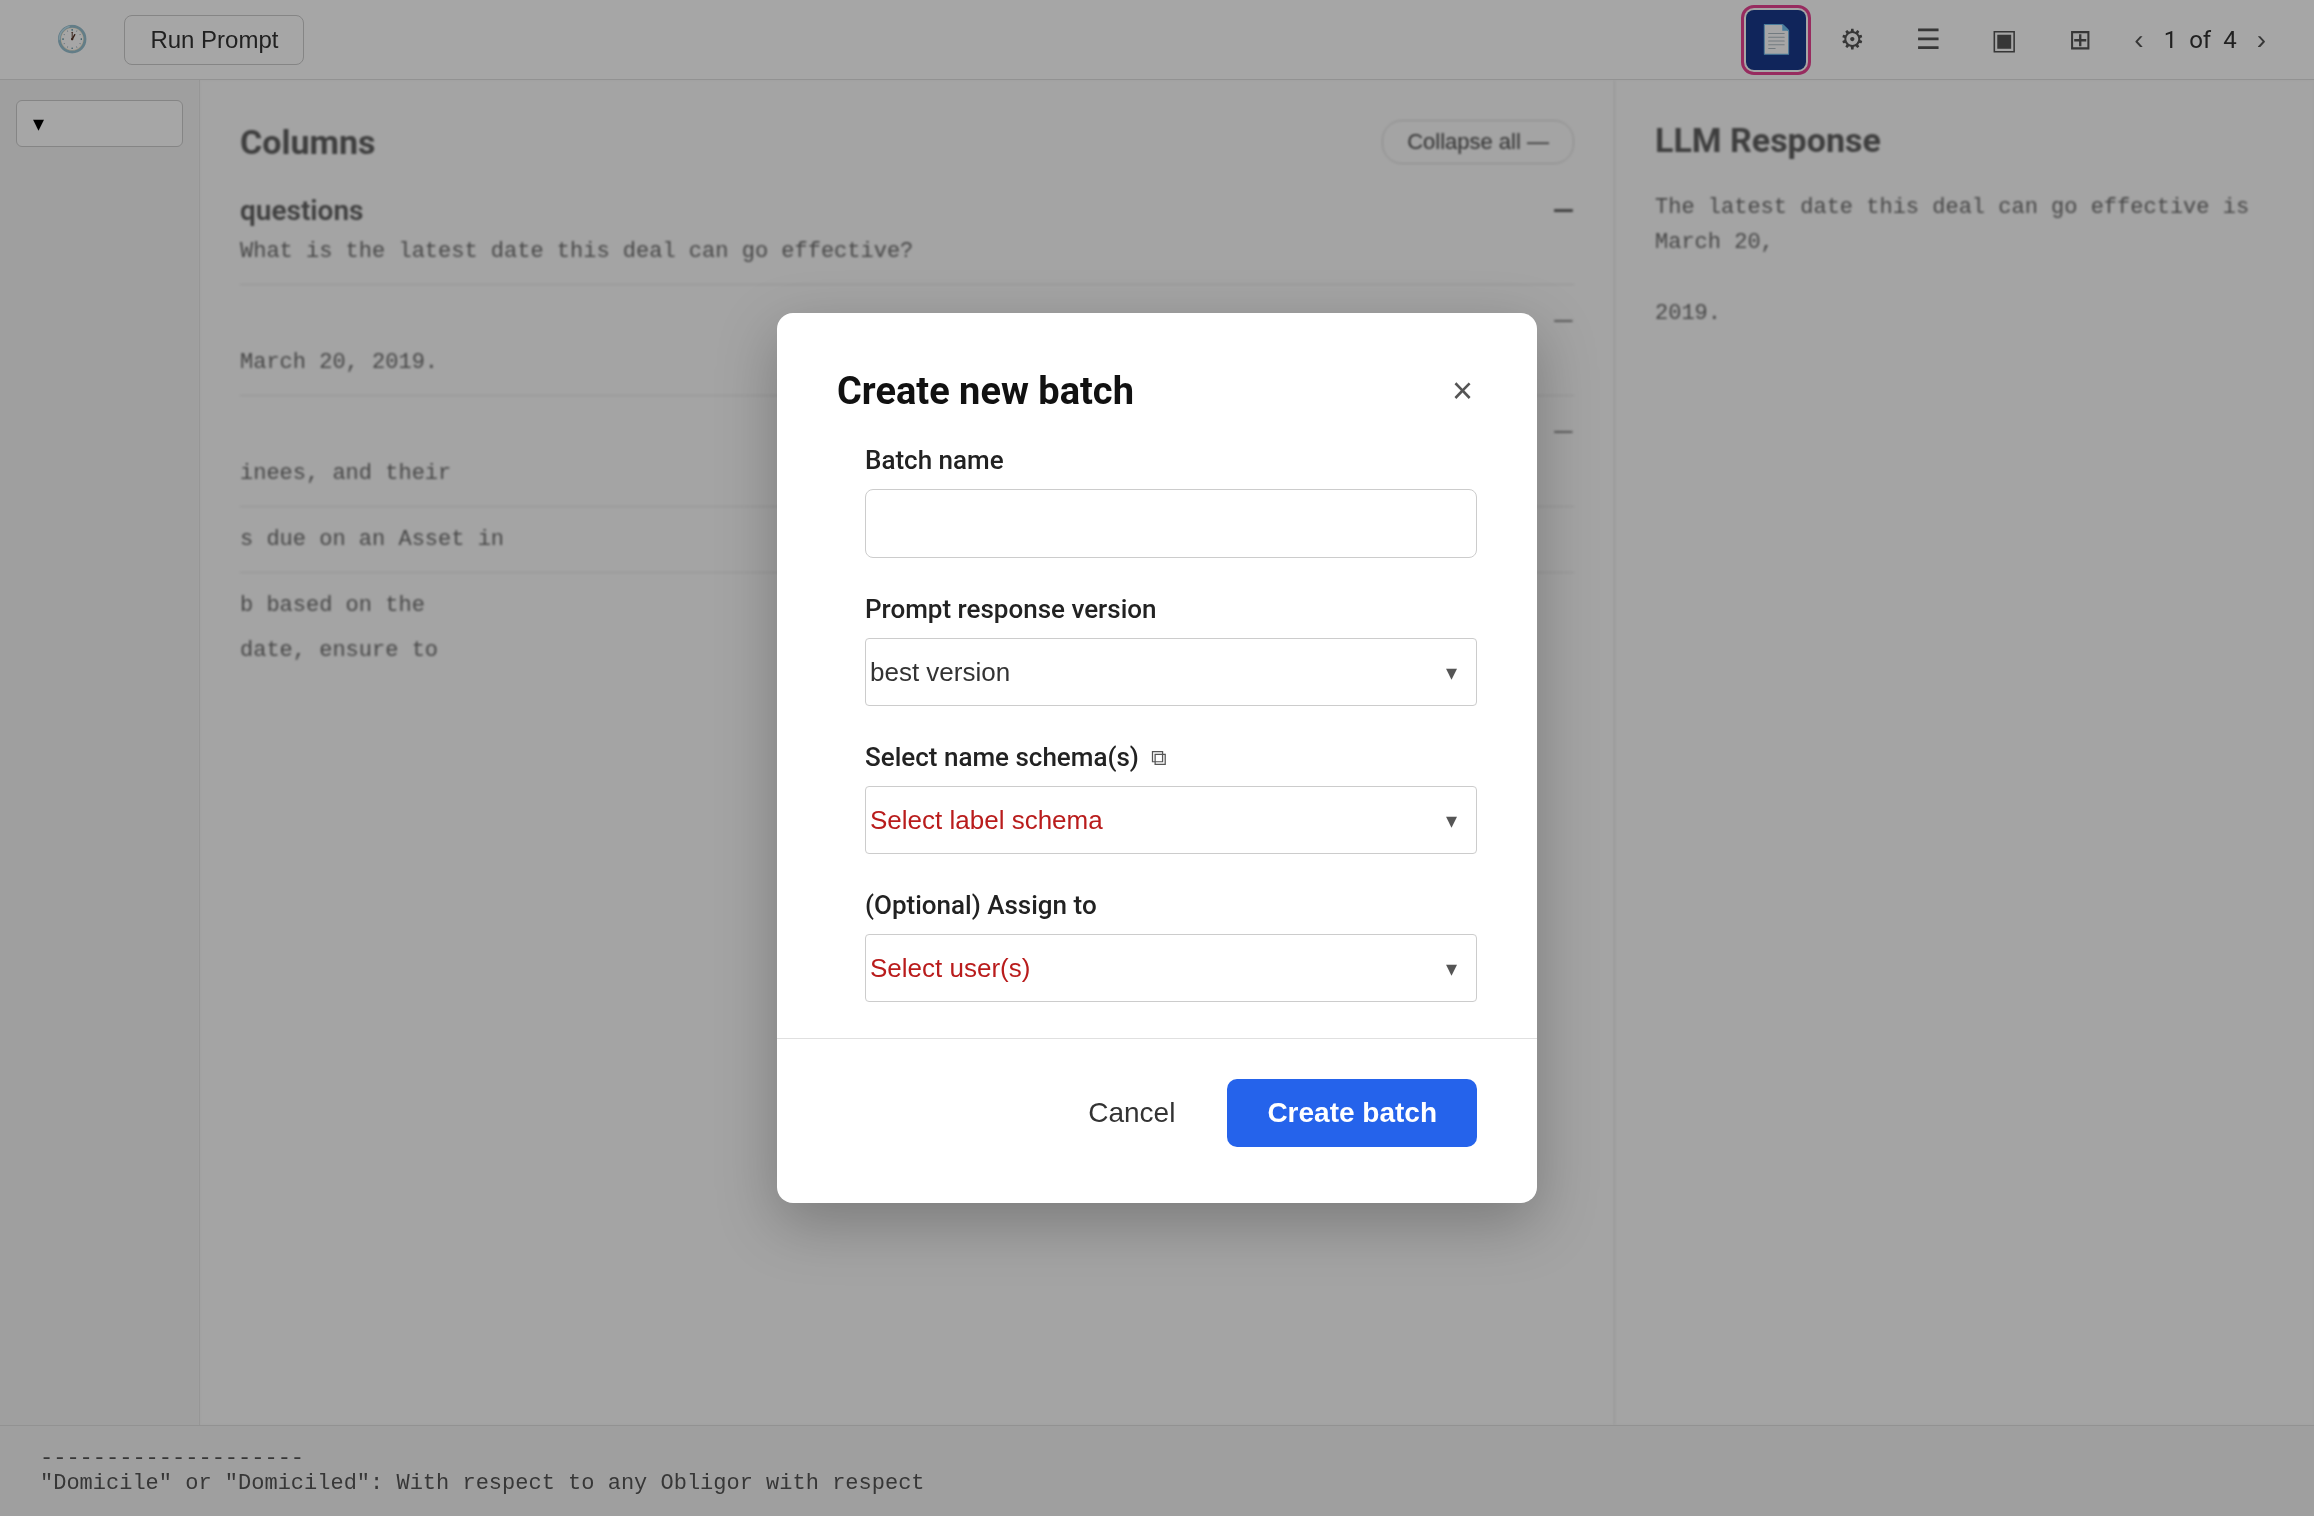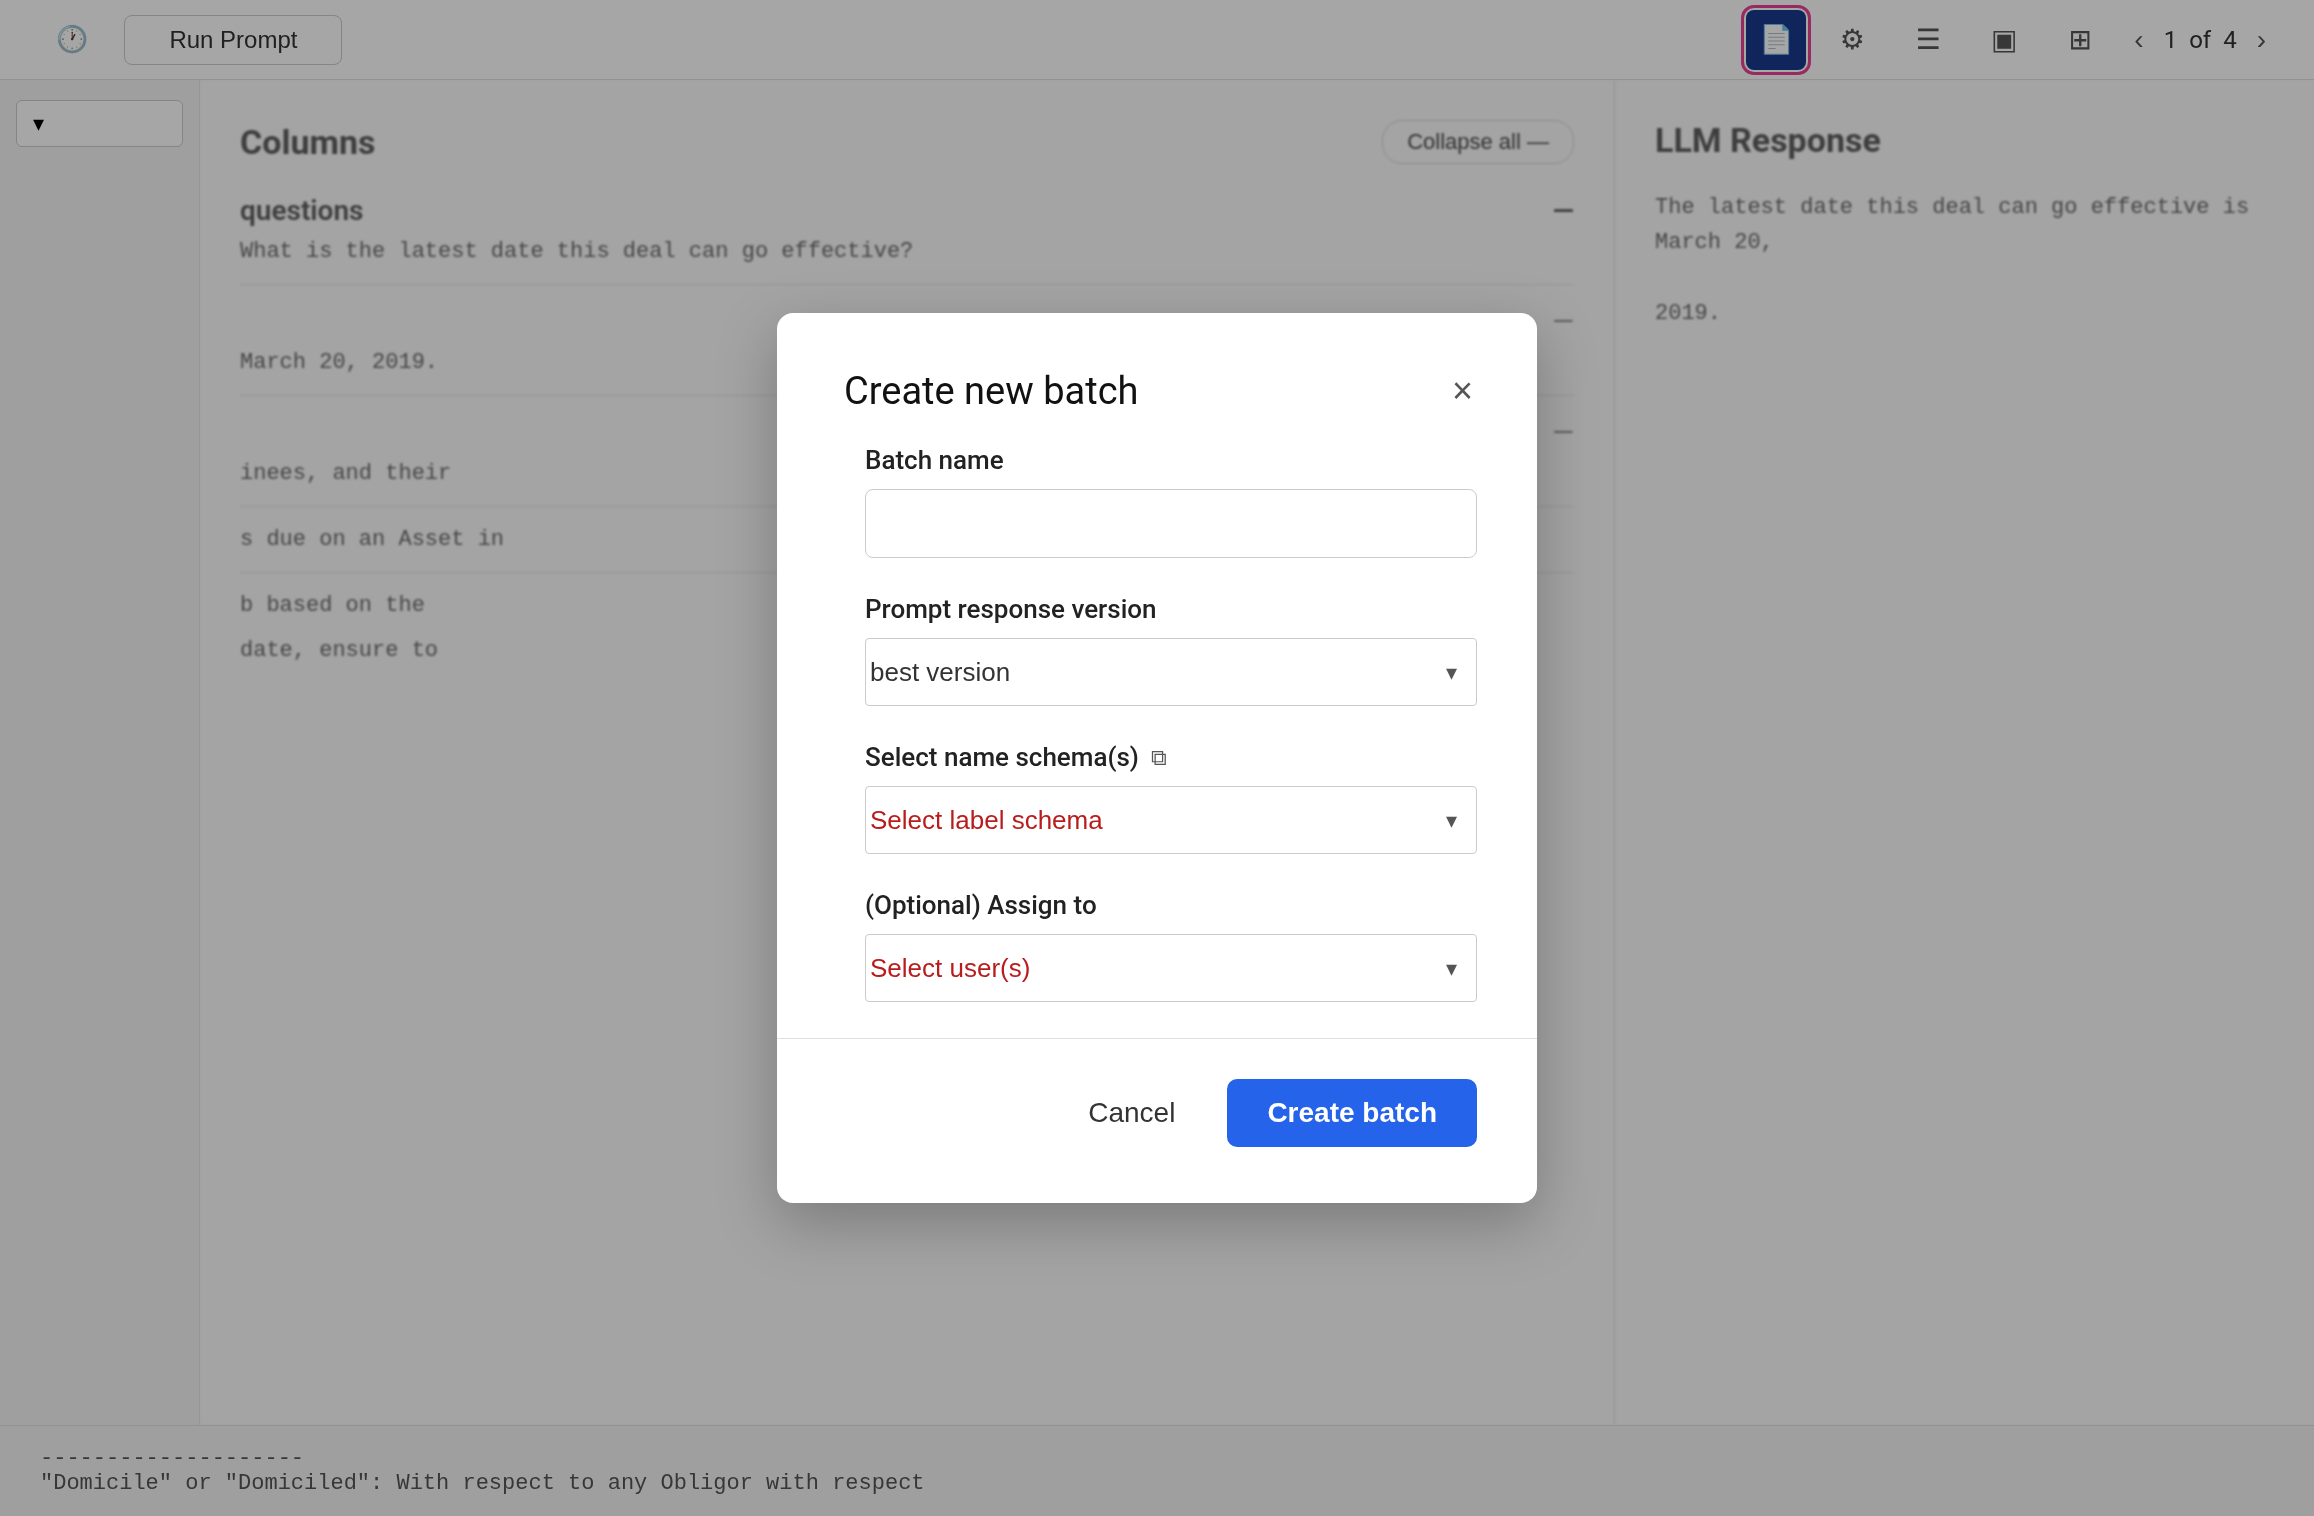--- a/index.html
+++ b/index.html
@@ -49,21 +49,21 @@
       cursor: pointer;
       font-size: 26px;
       color: #555;
       border-radius: 6px;
     }
 
     .run-prompt-btn {
       background: #fff;
       border: 1.5px solid #ccc;
       border-radius: 8px;
-      padding: 10px 44px;
+      padding: 10px 25px;
       font-size: 24px;
       color: #333;
       cursor: pointer;
     }
 
     .toolbar-right {
       display: flex;
       align-items: center;
       gap: 16px;
     }
@@ -253,23 +253,22 @@
 
     .modal-header {
       display: flex;
       align-items: center;
       justify-content: space-between;
       margin-bottom: 32px;
     }
 
     .modal-title {
       font-size: 38px;
-      font-weight: 400;
+      font-weight: 700;
       color: #111;
-      margin-left: 7px;
     }
 
     .modal-close-btn {
       background: transparent;
       border: none;
       font-size: 36px;
       cursor: pointer;
       color: #555;
       line-height: 1;
       padding: 4px;

